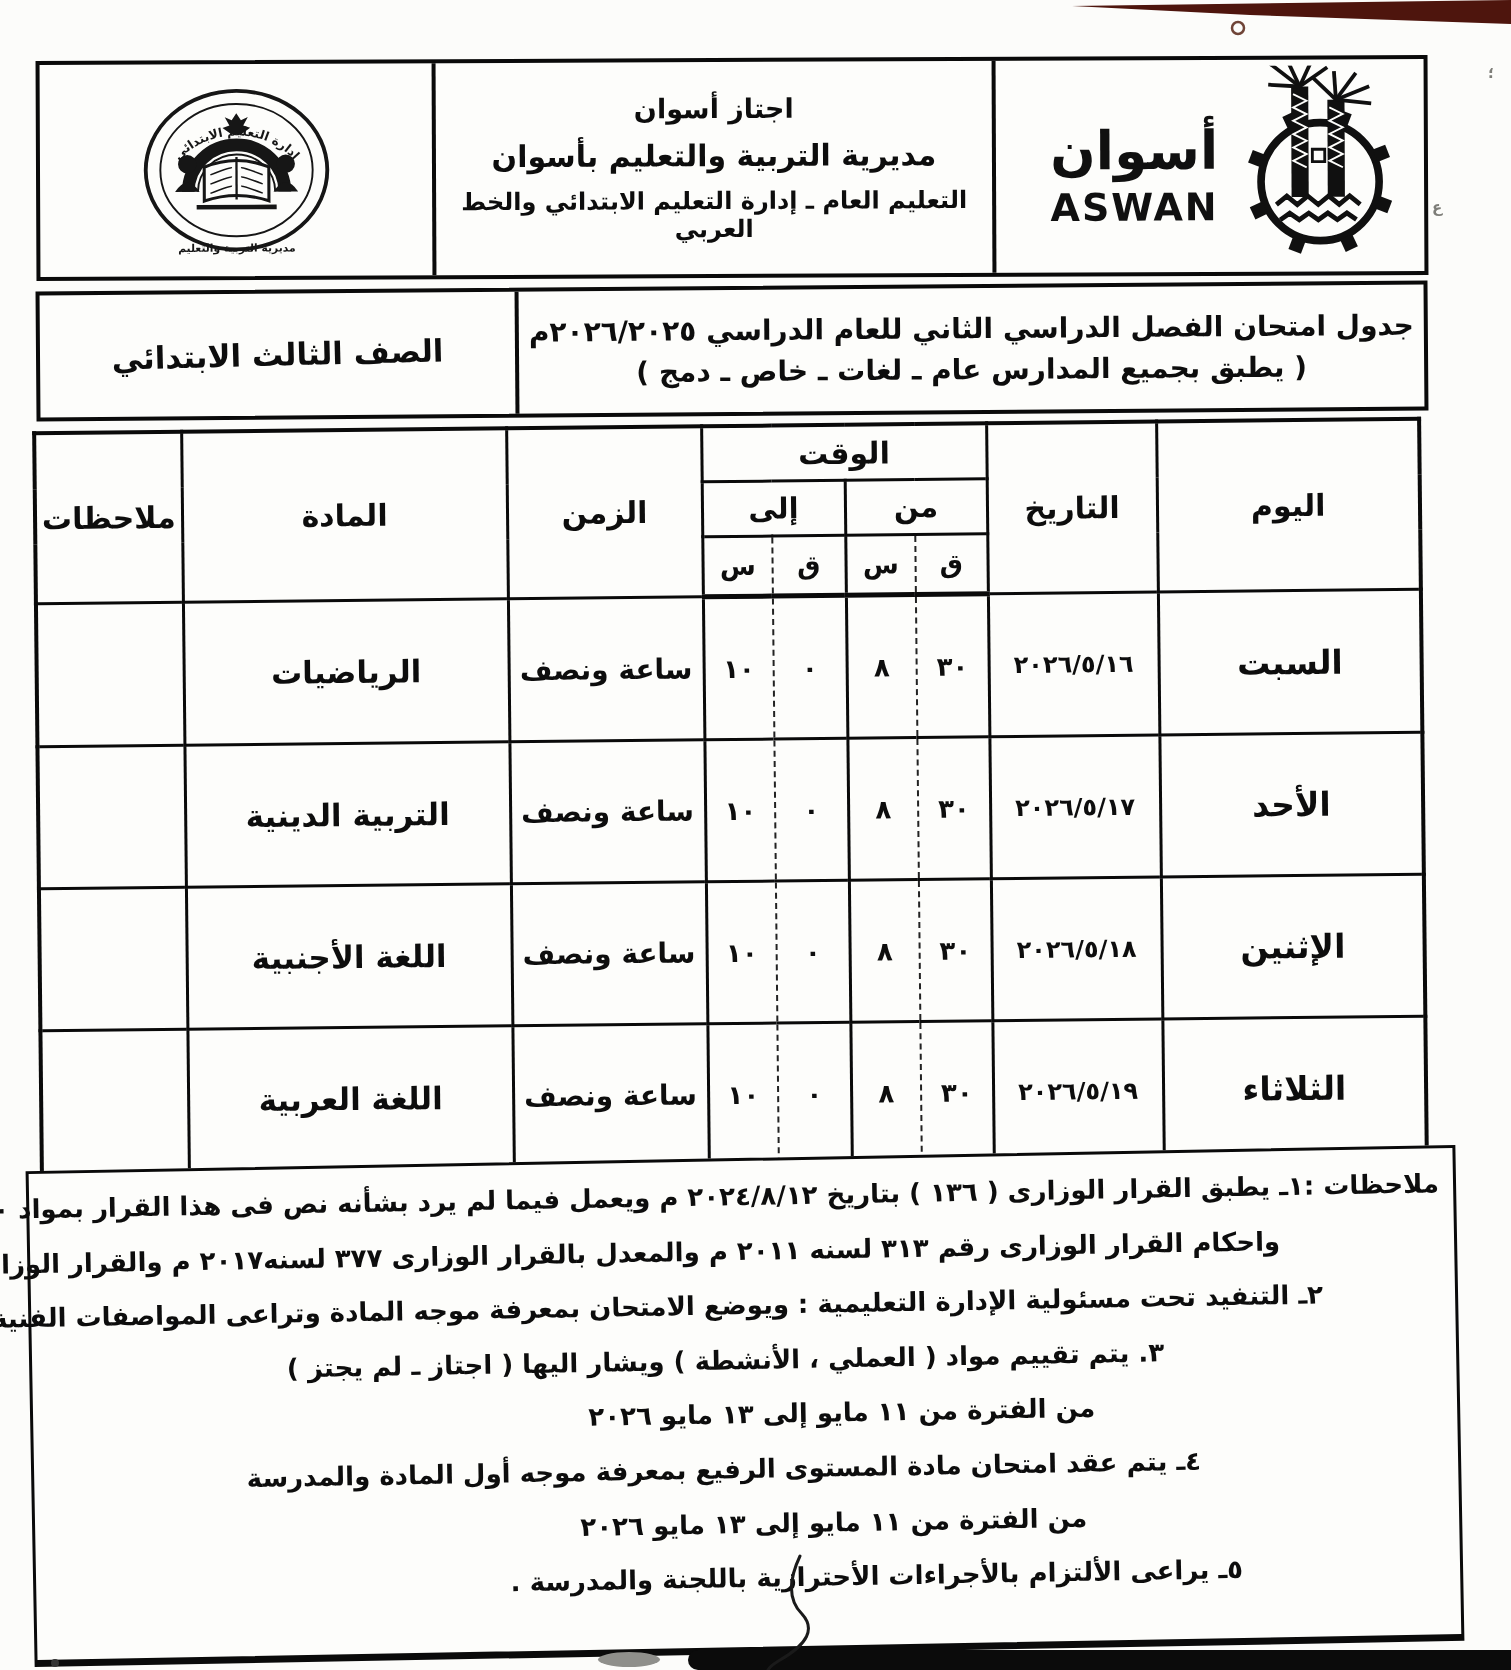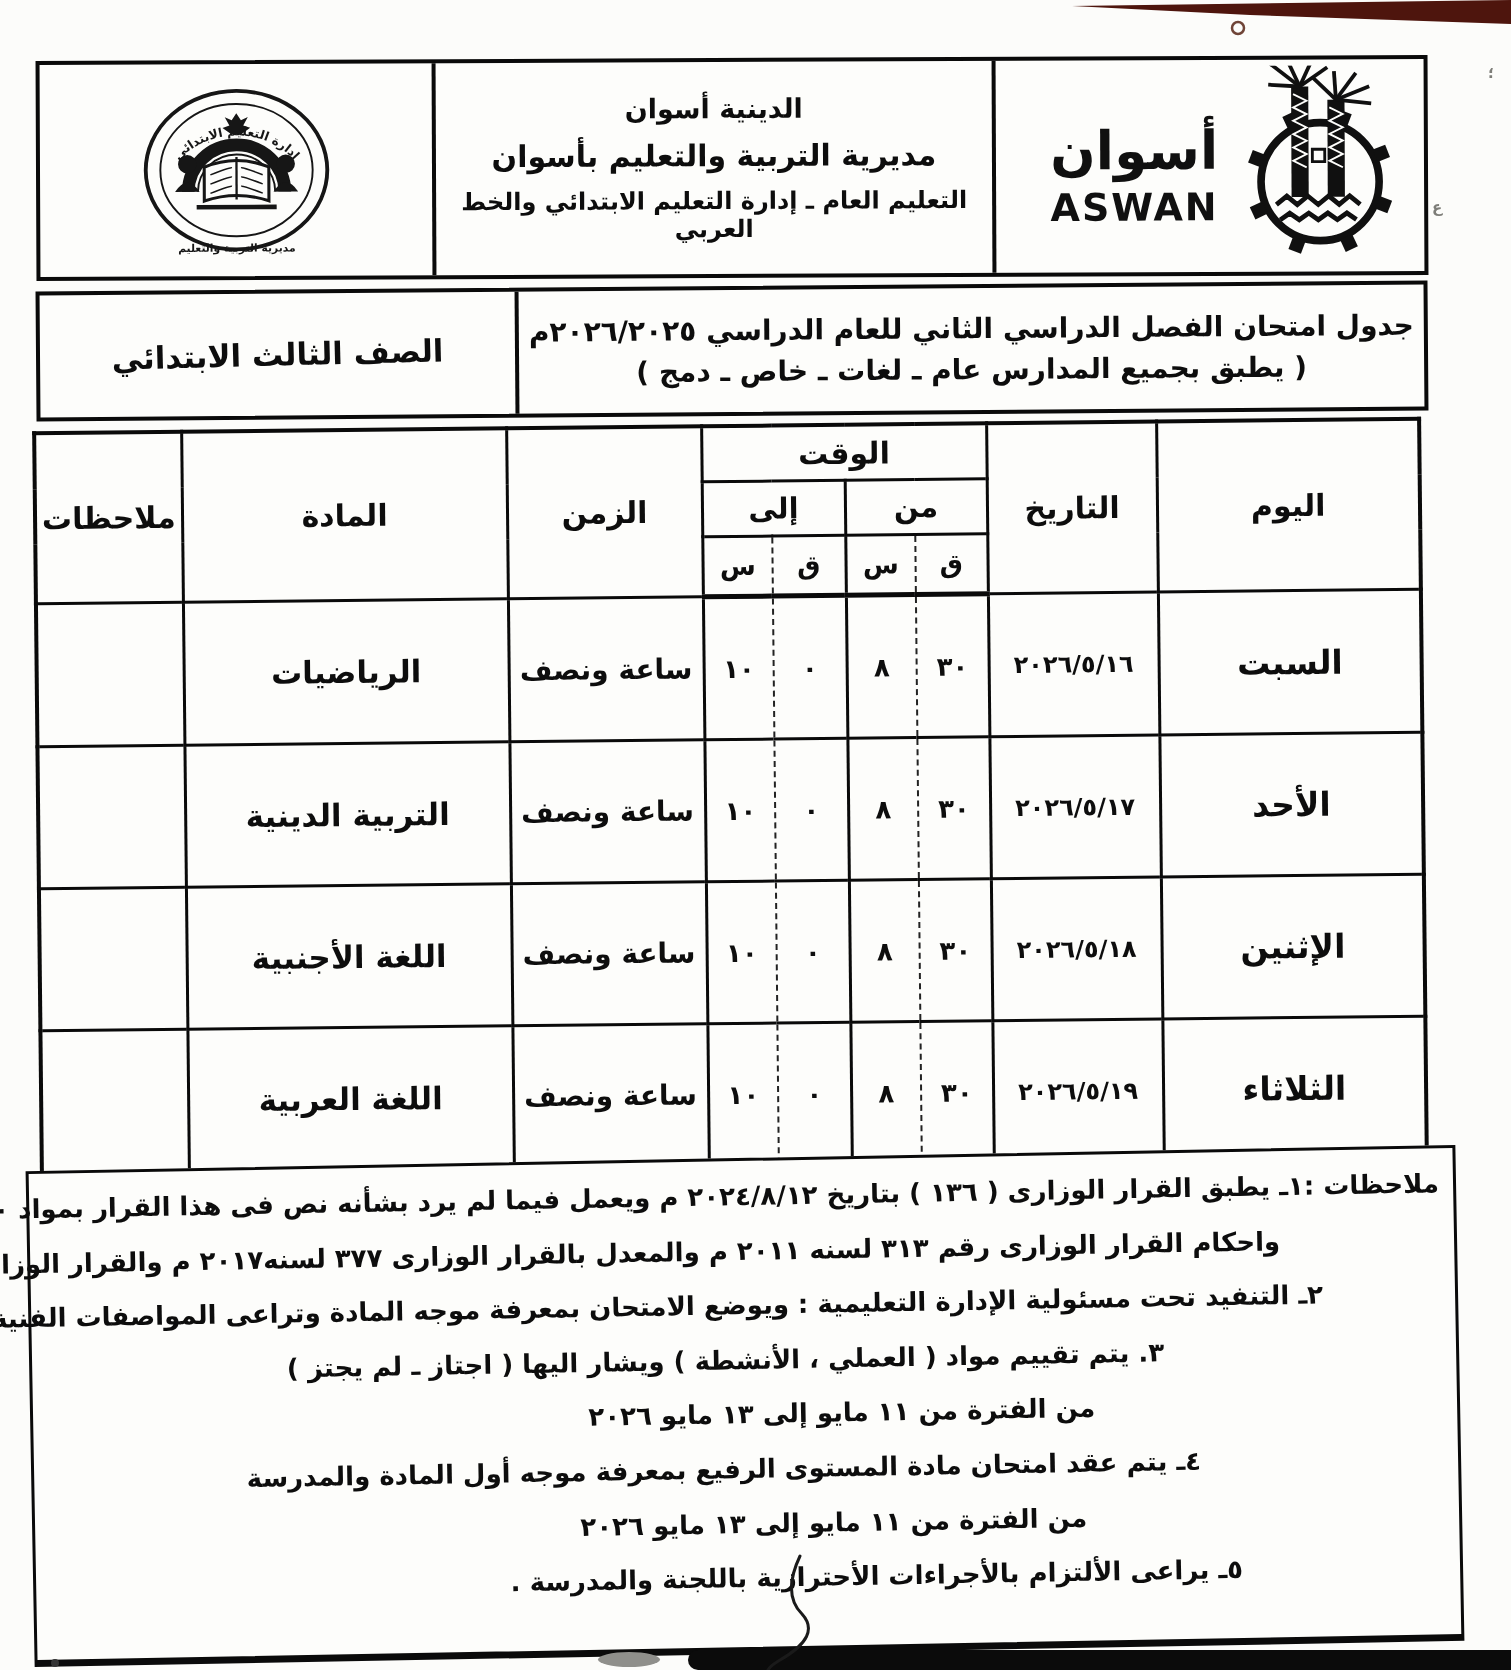--- a/index.html
+++ b/index.html
@@ -127,21 +127,21 @@
           <path d="M284,146 l11,-9 l11,9 l11,-9 l11,9 l11,-9 l11,9 l11,-9 l11,9"></path>
           <path d="M288,162 l10,-7 l10,7 l10,-7 l10,7 l10,-7 l10,7 l10,-7 l10,7"></path>
         </g>
 
         <text x="135" y="108" text-anchor="middle" font-size="56" font-weight="bold" fill="#101010">أسوان</text>
         <text x="135" y="162" text-anchor="middle" font-size="40" font-weight="bold" letter-spacing="2" fill="#101010">ASWAN</text>
       </svg>
     </div>
 
     <div class="center-cell">
-      <div class="l1">الدينية أسوان</div>
+      <div class="l1">اجتاز أسوان</div>
       <div class="l2">مديرية التربية والتعليم بأسوان</div>
       <div class="l3">التعليم العام ـ إدارة التعليم الابتدائي والخط العربي</div>
     </div>
 
     <div class="seal-cell">
       <svg width="265" height="200" viewBox="0 0 300 260">
         <ellipse cx="150" cy="130" rx="118" ry="103" fill="none" stroke="#161616" stroke-width="5"></ellipse>
         <ellipse cx="150" cy="130" rx="99" ry="86" fill="none" stroke="#161616" stroke-width="2.5"></ellipse>
         <defs>
           <path id="sealTopArc" d="M 58,150 A 94,82 0 0 1 242,150"></path>

